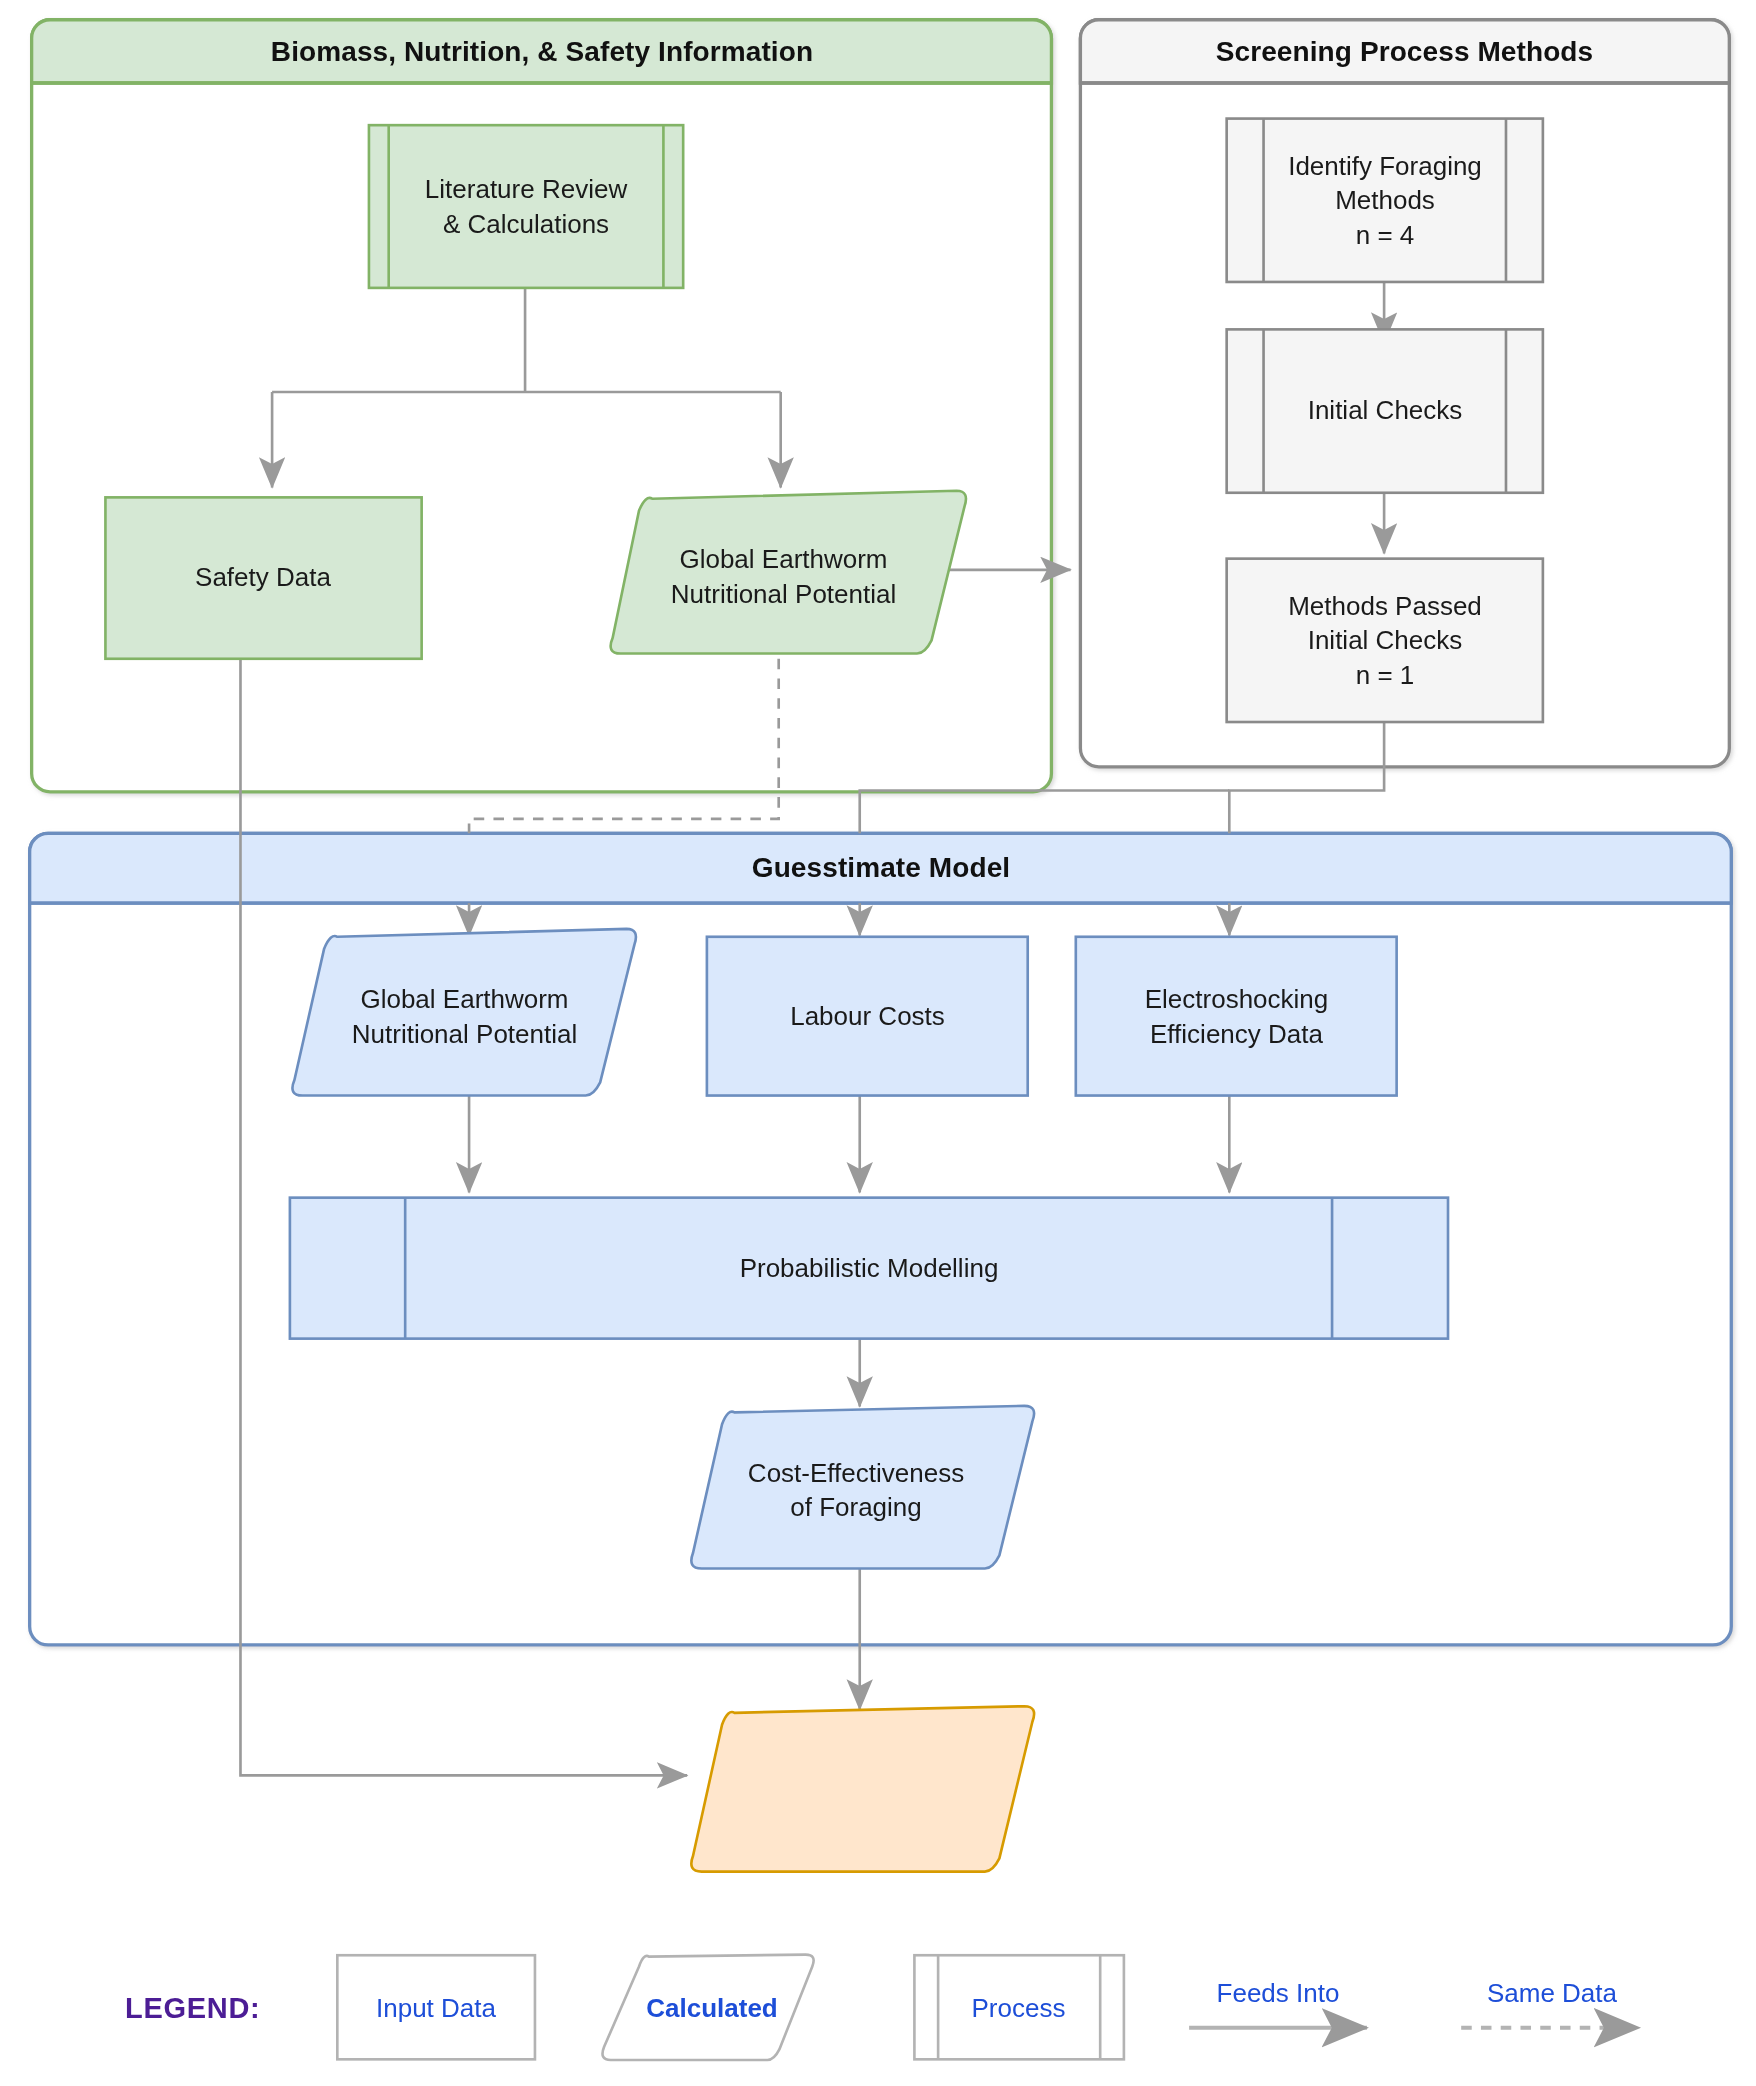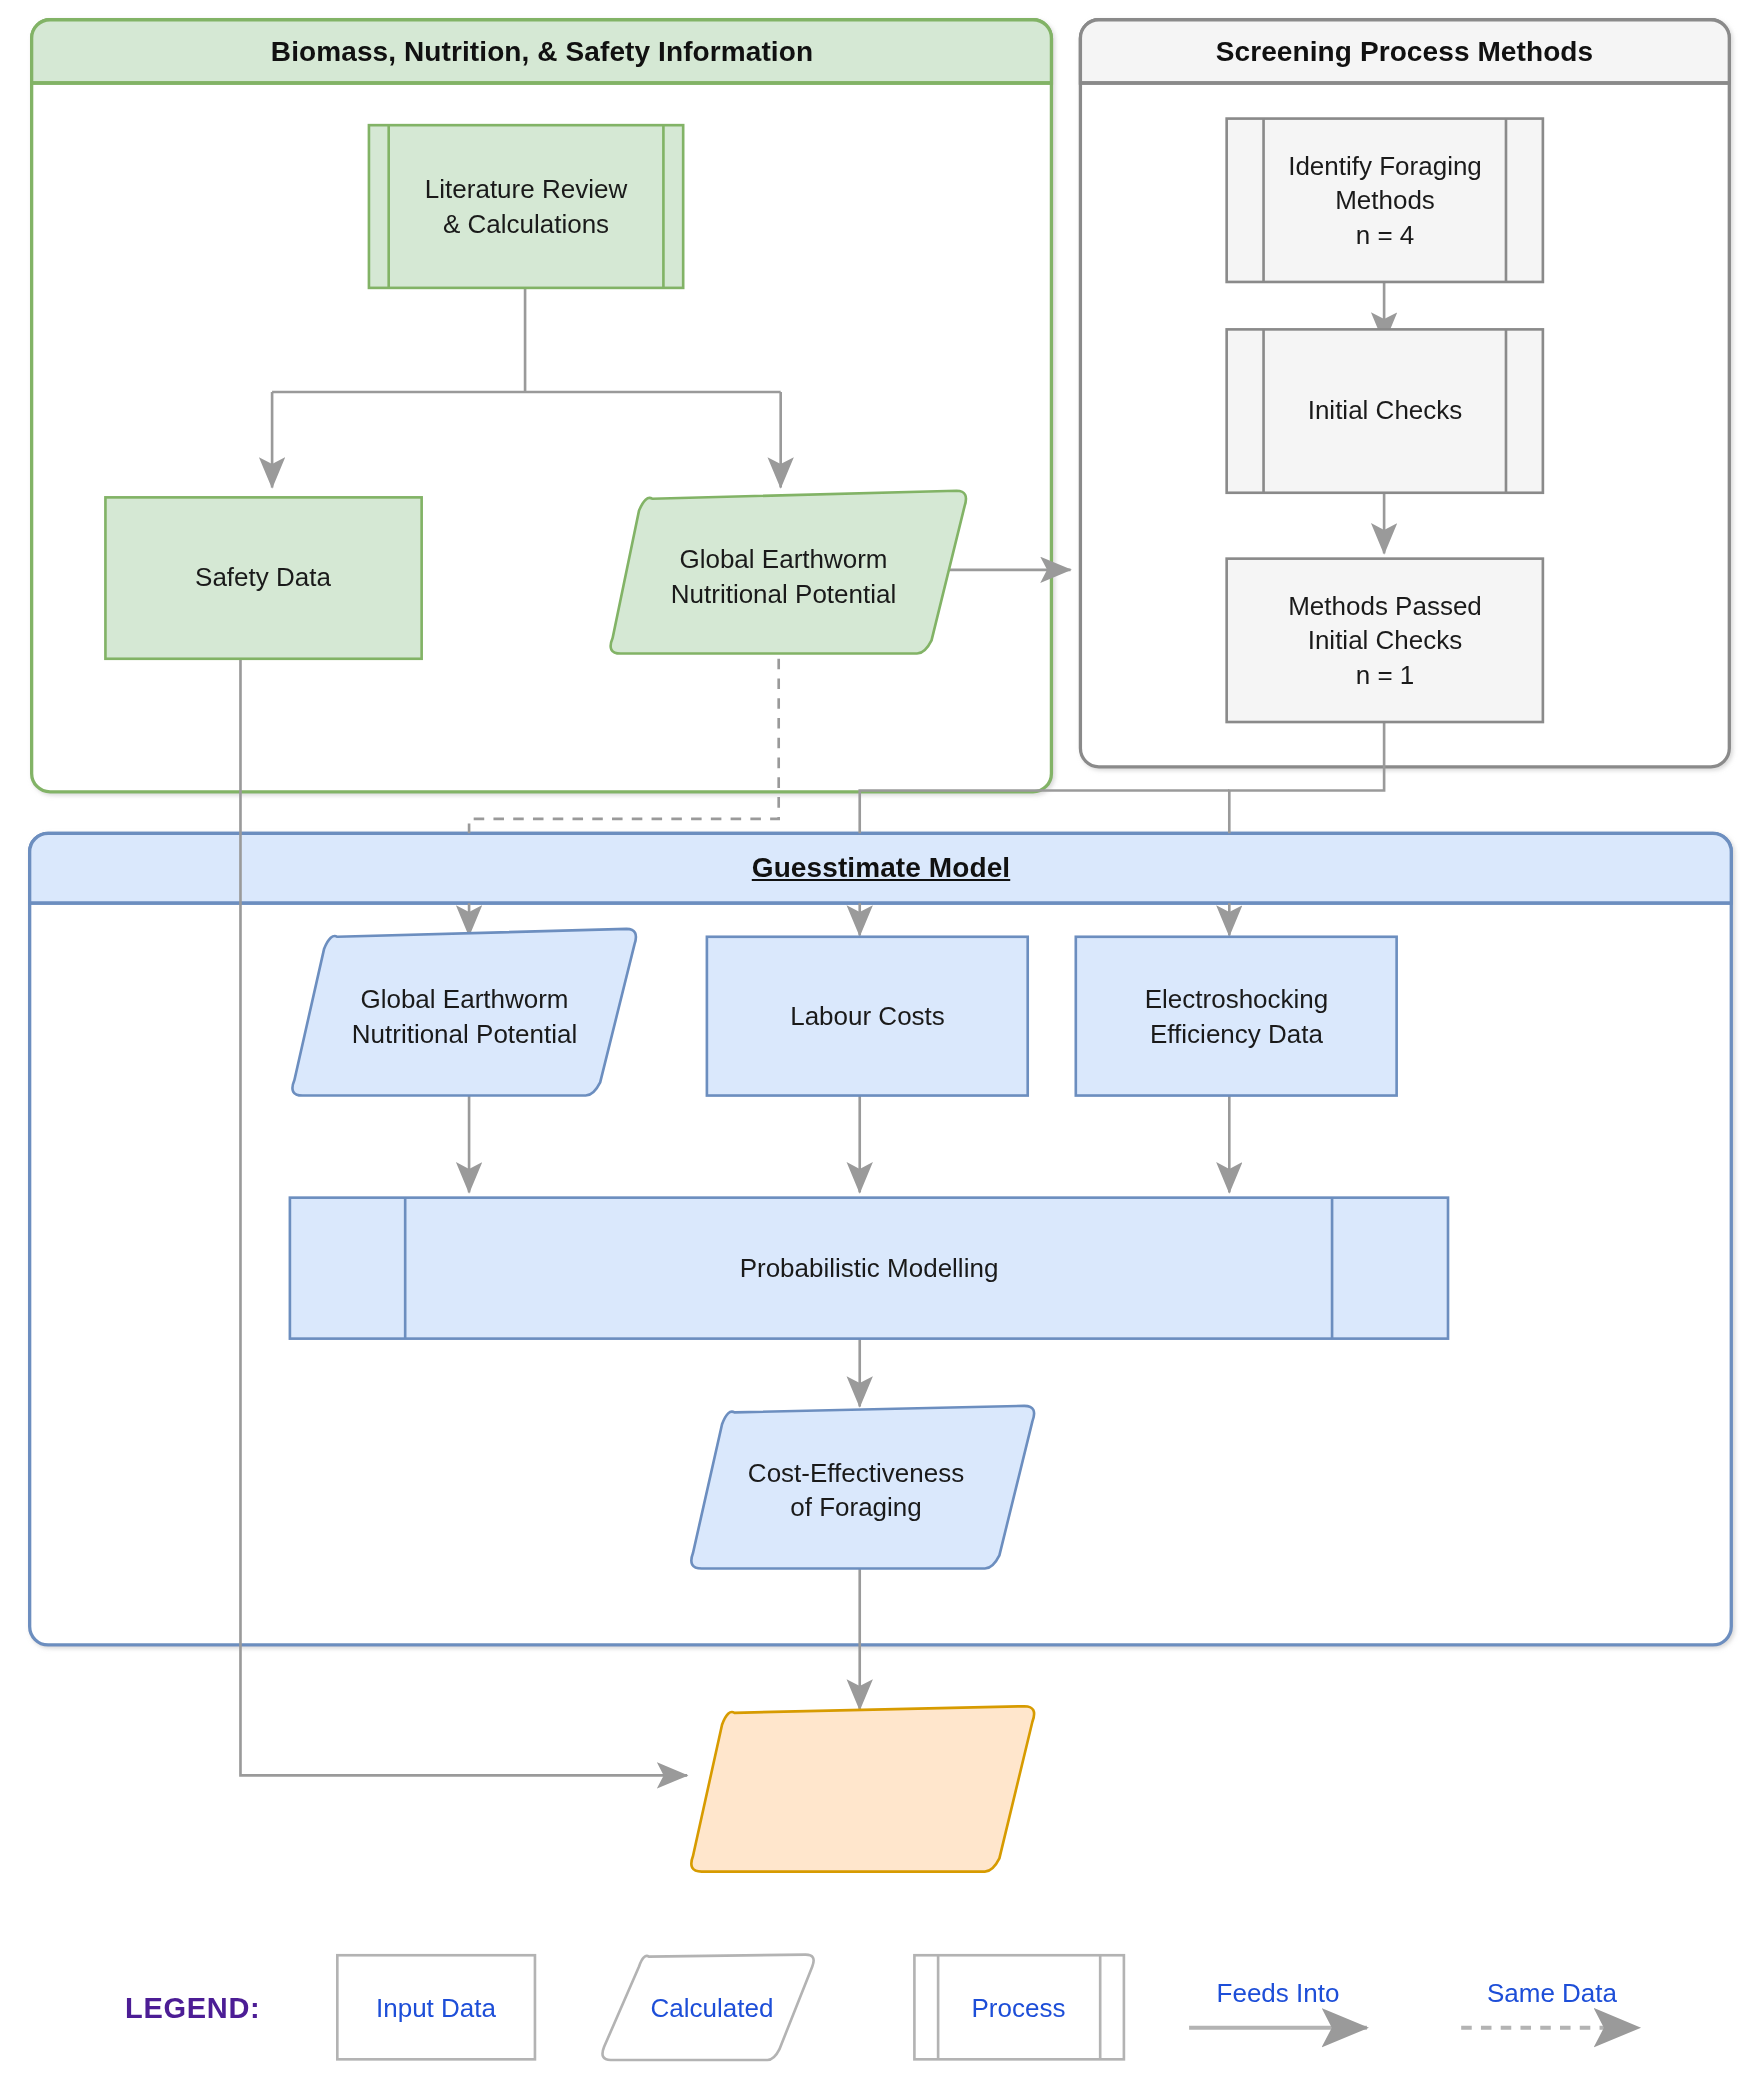--- a/index.html
+++ b/index.html
@@ -161,21 +161,21 @@
       <line x1="1670" y1="2968" x2="1670" y2="3126" stroke="#b3b3b3" stroke-width="4"></line>
 
       <path d="M1805,3078 L2075,3078" stroke="#b3b3b3" stroke-width="6" fill="none" marker-end="url(#arrow)"></path>
 
       <path d="M2218,3078 L2488,3078" stroke="#b3b3b3" stroke-width="6" fill="none" stroke-dasharray="16 14" marker-end="url(#arrow)"></path>
     </g>
   </svg>
 
   <div class="grouptitle" style="left:32px;top:20px;width:1020px;height:63px;">Biomass, Nutrition, &amp; Safety Information</div>
   <div class="grouptitle" style="left:1080px;top:20px;width:649px;height:63px;">Screening Process Methods</div>
-  <div class="grouptitle" style="left:30px;top:833px;width:1702px;height:70px;text-decoration:underline;">Guesstimate Model</div>
+  <div class="grouptitle" style="left:30px;top:833px;width:1702px;height:70px;">Guesstimate Model</div>
 
   <div class="nodetext" style="left:369px;top:125px;width:314px;height:163px;">Literature Review
 &amp; Calculations</div>
 
   <div class="nodetext" style="left:105px;top:497px;width:316px;height:161px;">Safety Data</div>
 
   <div class="nodetext" style="left:619px;top:499px;width:329px;height:155px;">Global Earthworm
 Nutritional Potential</div>
 
   <div class="nodetext" style="left:1227px;top:119px;width:316px;height:163px;">Identify Foraging
@@ -199,21 +199,21 @@
   <div class="nodetext" style="left:290px;top:1198px;width:1158px;height:141px;">Probabilistic Modelling</div>
 
   <div class="nodetext" style="left:698px;top:1412px;width:316px;height:156px;">Cost-Effectiveness
 of Foraging</div>
 
 
   <div class="legendword" style="left:125px;top:1970px;width:198px;height:76px;">LEGEND:</div>
 
   <div class="legendlabel" style="left:337px;top:1970px;width:198px;height:76px;">Input Data</div>
 
-  <div class="legendlabel" style="left:613px;top:1970px;width:198px;height:76px;">Calculated</div>
+  <div class="legendlabel" style="left:613px;top:1970px;width:198px;height:76px;font-weight:bold;">Calculated</div>
 
   <div class="legendlabel" style="left:914px;top:1970px;width:209px;height:76px;">Process</div>
 
   <div class="legendlabel" style="left:1179px;top:1960px;width:198px;height:66px;">Feeds Into</div>
 
   <div class="legendlabel" style="left:1453px;top:1960px;width:198px;height:66px;">Same Data</div>
 
 </div>
 
 

